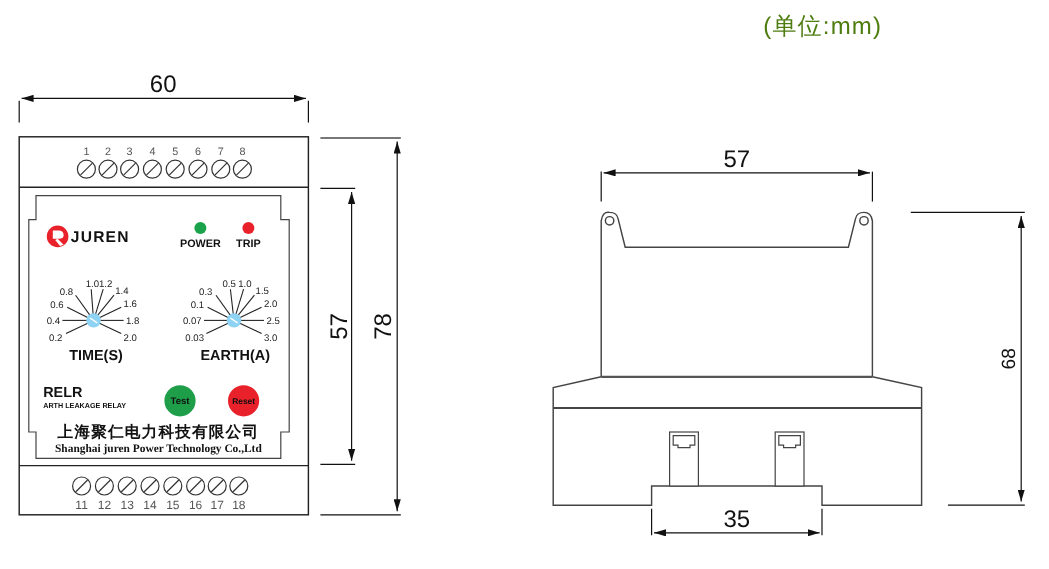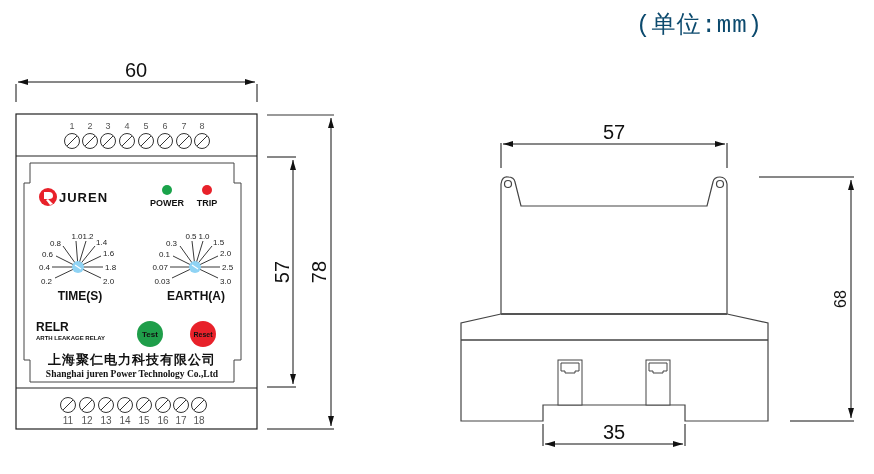--- a/index.html
+++ b/index.html
@@ -1,21 +1,21 @@
 <!DOCTYPE html>
 <html><head>
 <meta charset="utf-8">
 <style>
   html, body { margin:0; padding:0; background:#ffffff; }
   body { width:874px; height:474px; position:relative; overflow:hidden; font-family:"Liberation Sans", sans-serif; }
   #stage { position:absolute; left:0; top:0; width:874px; height:474px; }
   svg text { font-family:"Liberation Sans", sans-serif; }
   .serif { font-family:"Liberation Serif", serif; }
   .dim-num { font-size:20px; fill:#111; }
-  .unit-label { position:absolute; left:636px; top:8px; font-size:24px; color:#0c4a6e; letter-spacing:1px; font-family:Liberation Mono, monospace; }
+  .unit-label { position:absolute; left:636px; top:8px; font-size:20px; color:#4d7c0f; letter-spacing:1px; font-family:Liberation Sans, sans-serif; }
 </style>
 </head>
 <body>
 
 <div id="stage">
   <div class="unit-label">(单位:mm)</div>
 
   <svg width="874" height="474" viewBox="0 0 874 474" xmlns="http://www.w3.org/2000/svg">
     <defs>
       <marker id="arr" viewBox="0 0 10 6" refX="10" refY="3" markerWidth="10" markerHeight="6" orient="auto-start-reverse">

